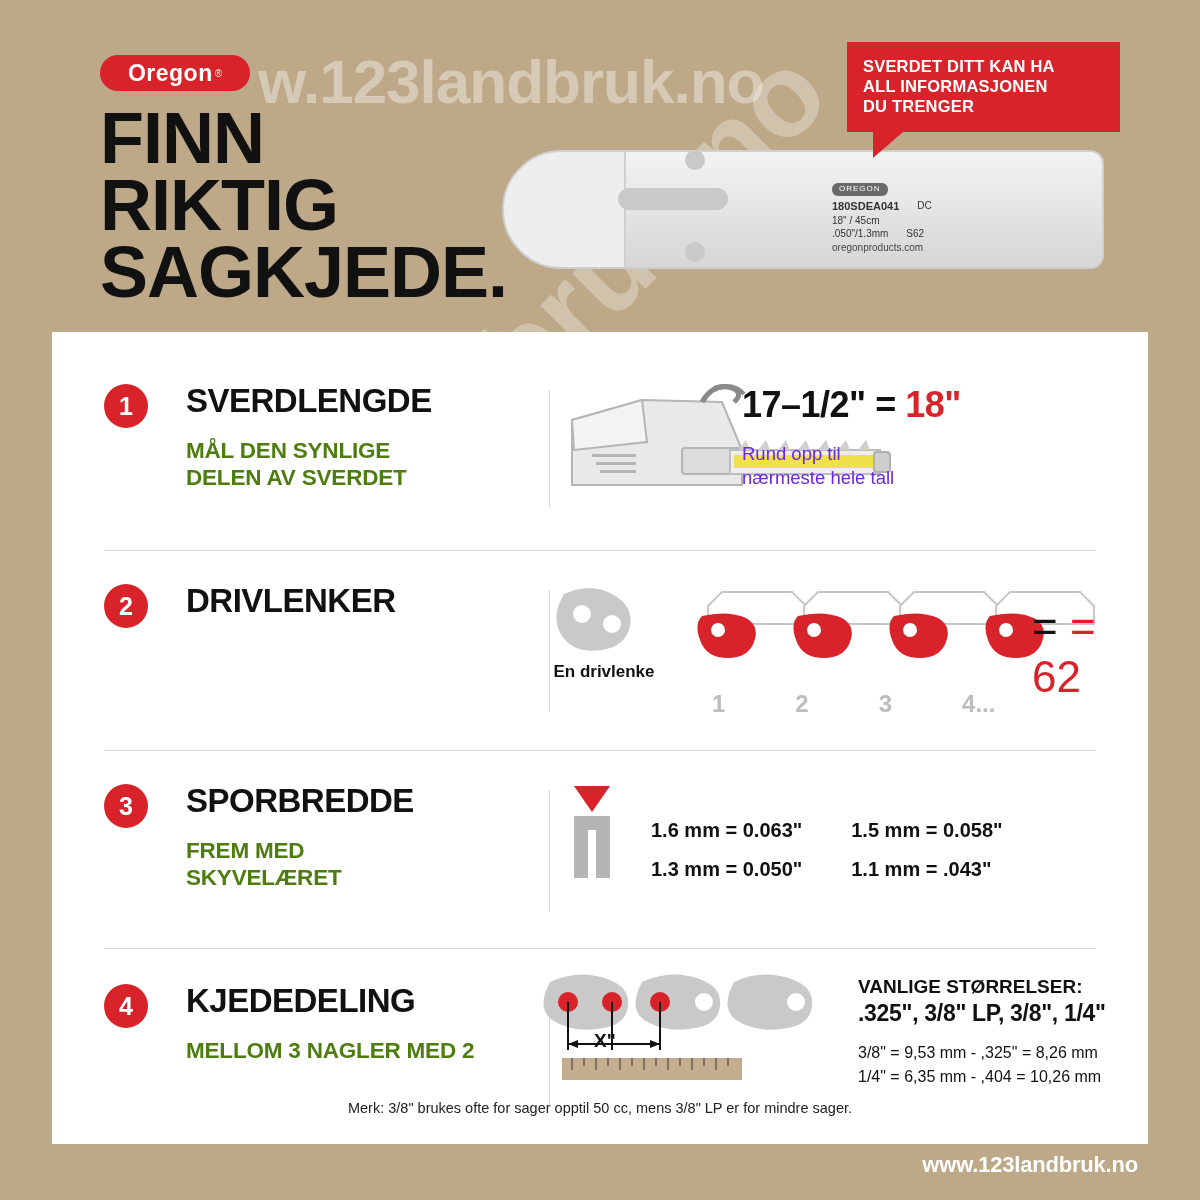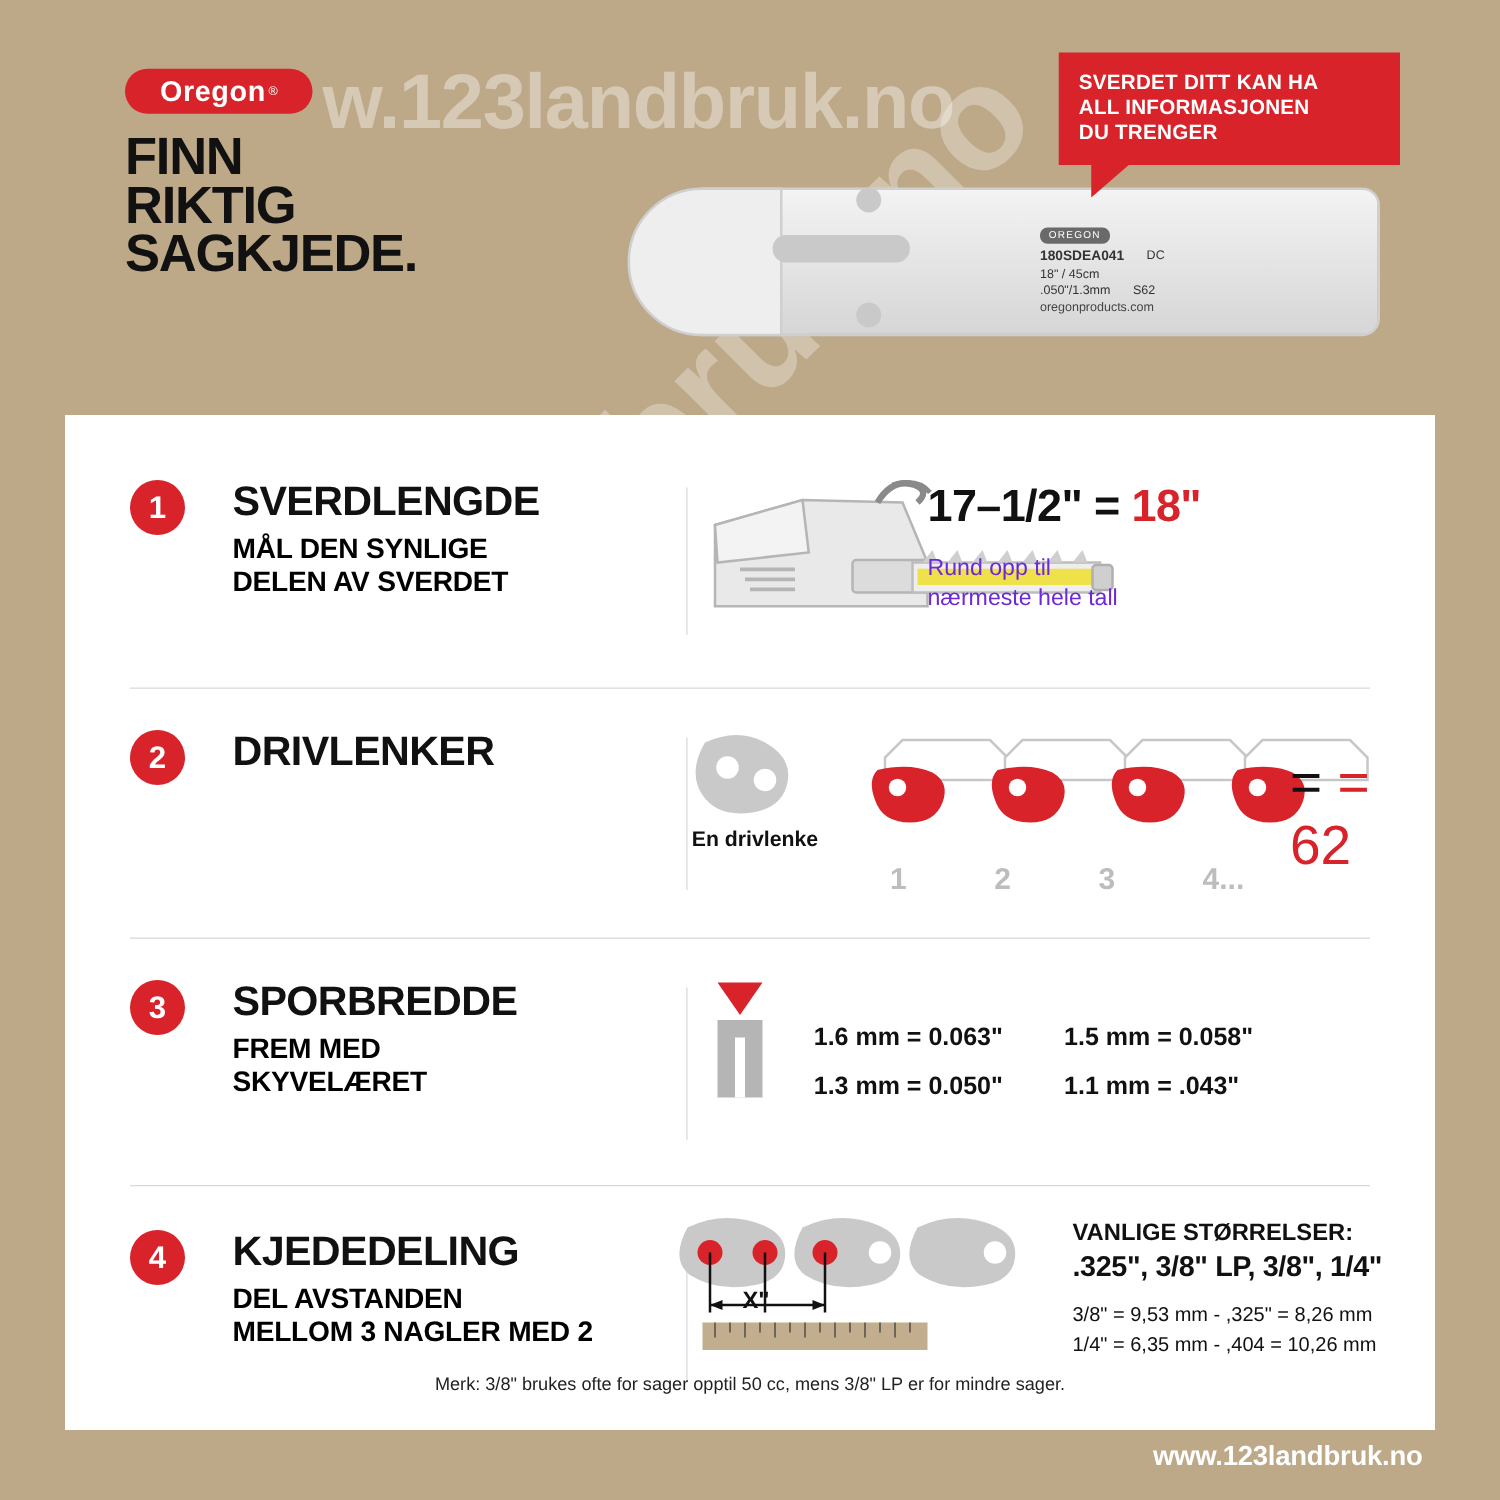--- a/index.html
+++ b/index.html
@@ -36,21 +36,21 @@
     width:150px;height:36px;border-radius:18px;background:#d8232a;
     display:flex;align-items:center;justify-content:center;
   }
   .oregon-logo .txt{
     color:#fff;font-weight:bold;font-size:23px;letter-spacing:.5px;
     font-family:"Liberation Sans", sans-serif;
   }
   .oregon-logo .reg{color:#fff;font-size:10px;vertical-align:super;margin-left:2px;}
   .headline{
     position:absolute;top:105px;left:100px;
-    font-size:42px;line-height:.93;font-weight:bold;color:#111;
+    font-size:72px;line-height:.93;font-weight:bold;color:#111;
     letter-spacing:-1px;
   }
   .headline div{white-space:nowrap;}
 
   
   .bar-art{position:absolute;top:120px;left:560px;width:560px;height:190px;}
   .bar-body{
     position:absolute;left:0;top:30px;width:540px;height:115px;
     background:linear-gradient(180deg,#f3f3f3 0%, #e6e6e6 45%, #d6d6d6 100%);
     border:2px solid #cfcfcf;
@@ -101,21 +101,21 @@
     background:#fff;
   }
   .row{position:relative;display:flex;align-items:flex-start;}
   .divider{position:absolute;left:52px;width:992px;height:1px;background:#d9d9d9;}
 
   .num{
     width:44px;height:44px;border-radius:50%;background:#d8232a;color:#fff;
     font-weight:bold;font-size:25px;display:flex;align-items:center;justify-content:center;
   }
   .step-title{font-weight:bold;font-size:33px;color:#111;line-height:1;letter-spacing:-.5px;}
-  .step-sub{font-weight:bold;font-size:22.5px;color:#000000;line-height:1.22;margin-top:8px;letter-spacing:-.2px;}
+  .step-sub{font-weight:bold;font-size:22.5px;color:#4d7c0f;line-height:1.22;margin-top:20px;letter-spacing:-.2px;}
   .vline{position:absolute;width:1px;background:#d9d9d9;left:497px;}
 
   .red{color:#d8232a;}
   .big-measure{font-weight:bold;font-size:36px;color:#111;letter-spacing:-.5px;}
   .measure-note{font-weight:normal;font-size:18.5px;color:#6d28d9;line-height:1.3;margin-top:16px;}
 
   .eq62{font-weight:normal;font-size:44px;color:#111;}
 
   .gauge-table{font-weight:bold;font-size:20px;color:#111;line-height:1.75;}
   .gauge-table td{padding-right:46px;white-space:nowrap;}
@@ -311,21 +311,20 @@
   </tbody>
     </table>
 
   <div class="divider" style="top:616px;"></div>
 
   <div class="row" style="position:absolute;top:652px;left:52px;width:992px;height:160px;">
     <div class="num">4</div>
     <div style="margin-left:38px;width:400px;">
       <div class="step-title">KJEDEDELING</div>
       <div class="step-sub">
-        <div>DEL AVSTANDEN</div>
         <div>MELLOM 3 NAGLER MED 2</div>
       </div>
     </div>
   </div>
   <div class="vline" style="top:652px;height:122px;"></div>
 
   <svg width="300" height="130" style="position:absolute;top:626px;left:490px;">
     <g fill="#c9c9c9">
       <path d="M8 24 q30 -14 60 -2 q20 8 18 26 q-2 18 -24 22 q-30 6 -52 -8 q-16 -12 -2 -38 Z"></path>
       <path d="M100 24 q30 -14 60 -2 q20 8 18 26 q-2 18 -24 22 q-30 6 -52 -8 q-16 -12 -2 -38 Z"></path>

